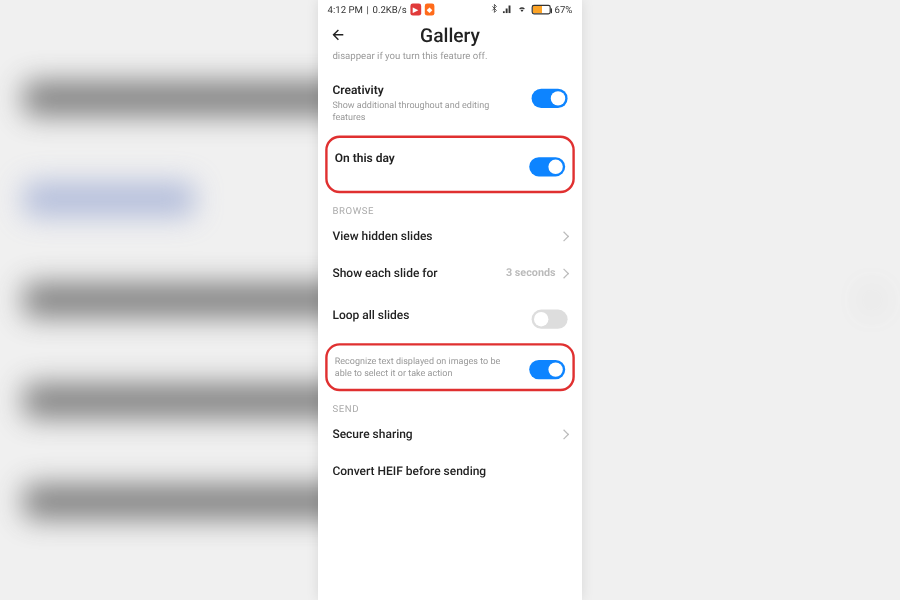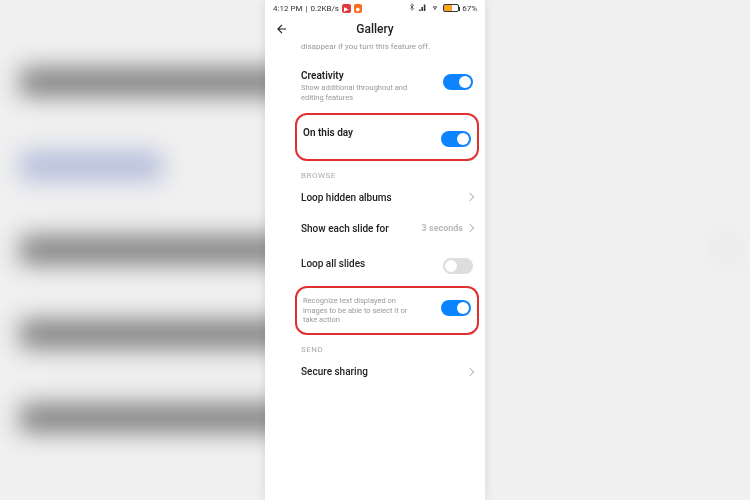--- a/index.html
+++ b/index.html
@@ -100,29 +100,28 @@
       width: 14px;
       height: 14px;
       display: flex;
       align-items: center;
       justify-content: center;
     }
     .header-title {
       position: absolute;
       left: 50%;
       transform: translateX(-50%);
-      font-size: 12px;
+      font-size: 16px;
       font-weight: 500;
       color: #222;
     }
     .content {
       flex: 1;
       overflow-y: hidden;
       padding: 0 12px;
-      margin-left: 24px;
     }
     .truncated-text {
       color: #999;
       font-size: 8px;
       line-height: 1.3;
       margin-bottom: 10px;
     }
     .setting-item {
       display: flex;
       align-items: flex-start;
@@ -281,21 +280,21 @@
         <div class="setting-text">
           <div class="setting-title">On this day</div>
         </div>
         <div class="toggle on"></div>
       </div>
     </div>
 
     <div class="section-header">BROWSE</div>
 
     <div class="nav-item">
-      <div class="nav-title">Loop hidden albums</div>
+      <div class="nav-title">View hidden slides</div>
       <div class="nav-right">
           <div class="chevron"></div>
         </div>
     </div>
 
     <div class="nav-item">
       <div class="nav-title">Show each slide for</div>
       <div class="nav-right">
         <span class="nav-value">3 seconds</span>
         <div class="chevron"></div>
@@ -318,14 +317,17 @@
 
     <div class="section-header">SEND</div>
 
     <div class="nav-item">
       <div class="nav-title">Secure sharing</div>
       <div class="nav-right">
           <div class="chevron"></div>
         </div>
     </div>
 
+    <div class="nav-item">
+      <div class="nav-title">Convert HEIF before sending</div>
+    </div>
   </div>
 </div>
 
 </body></html>

